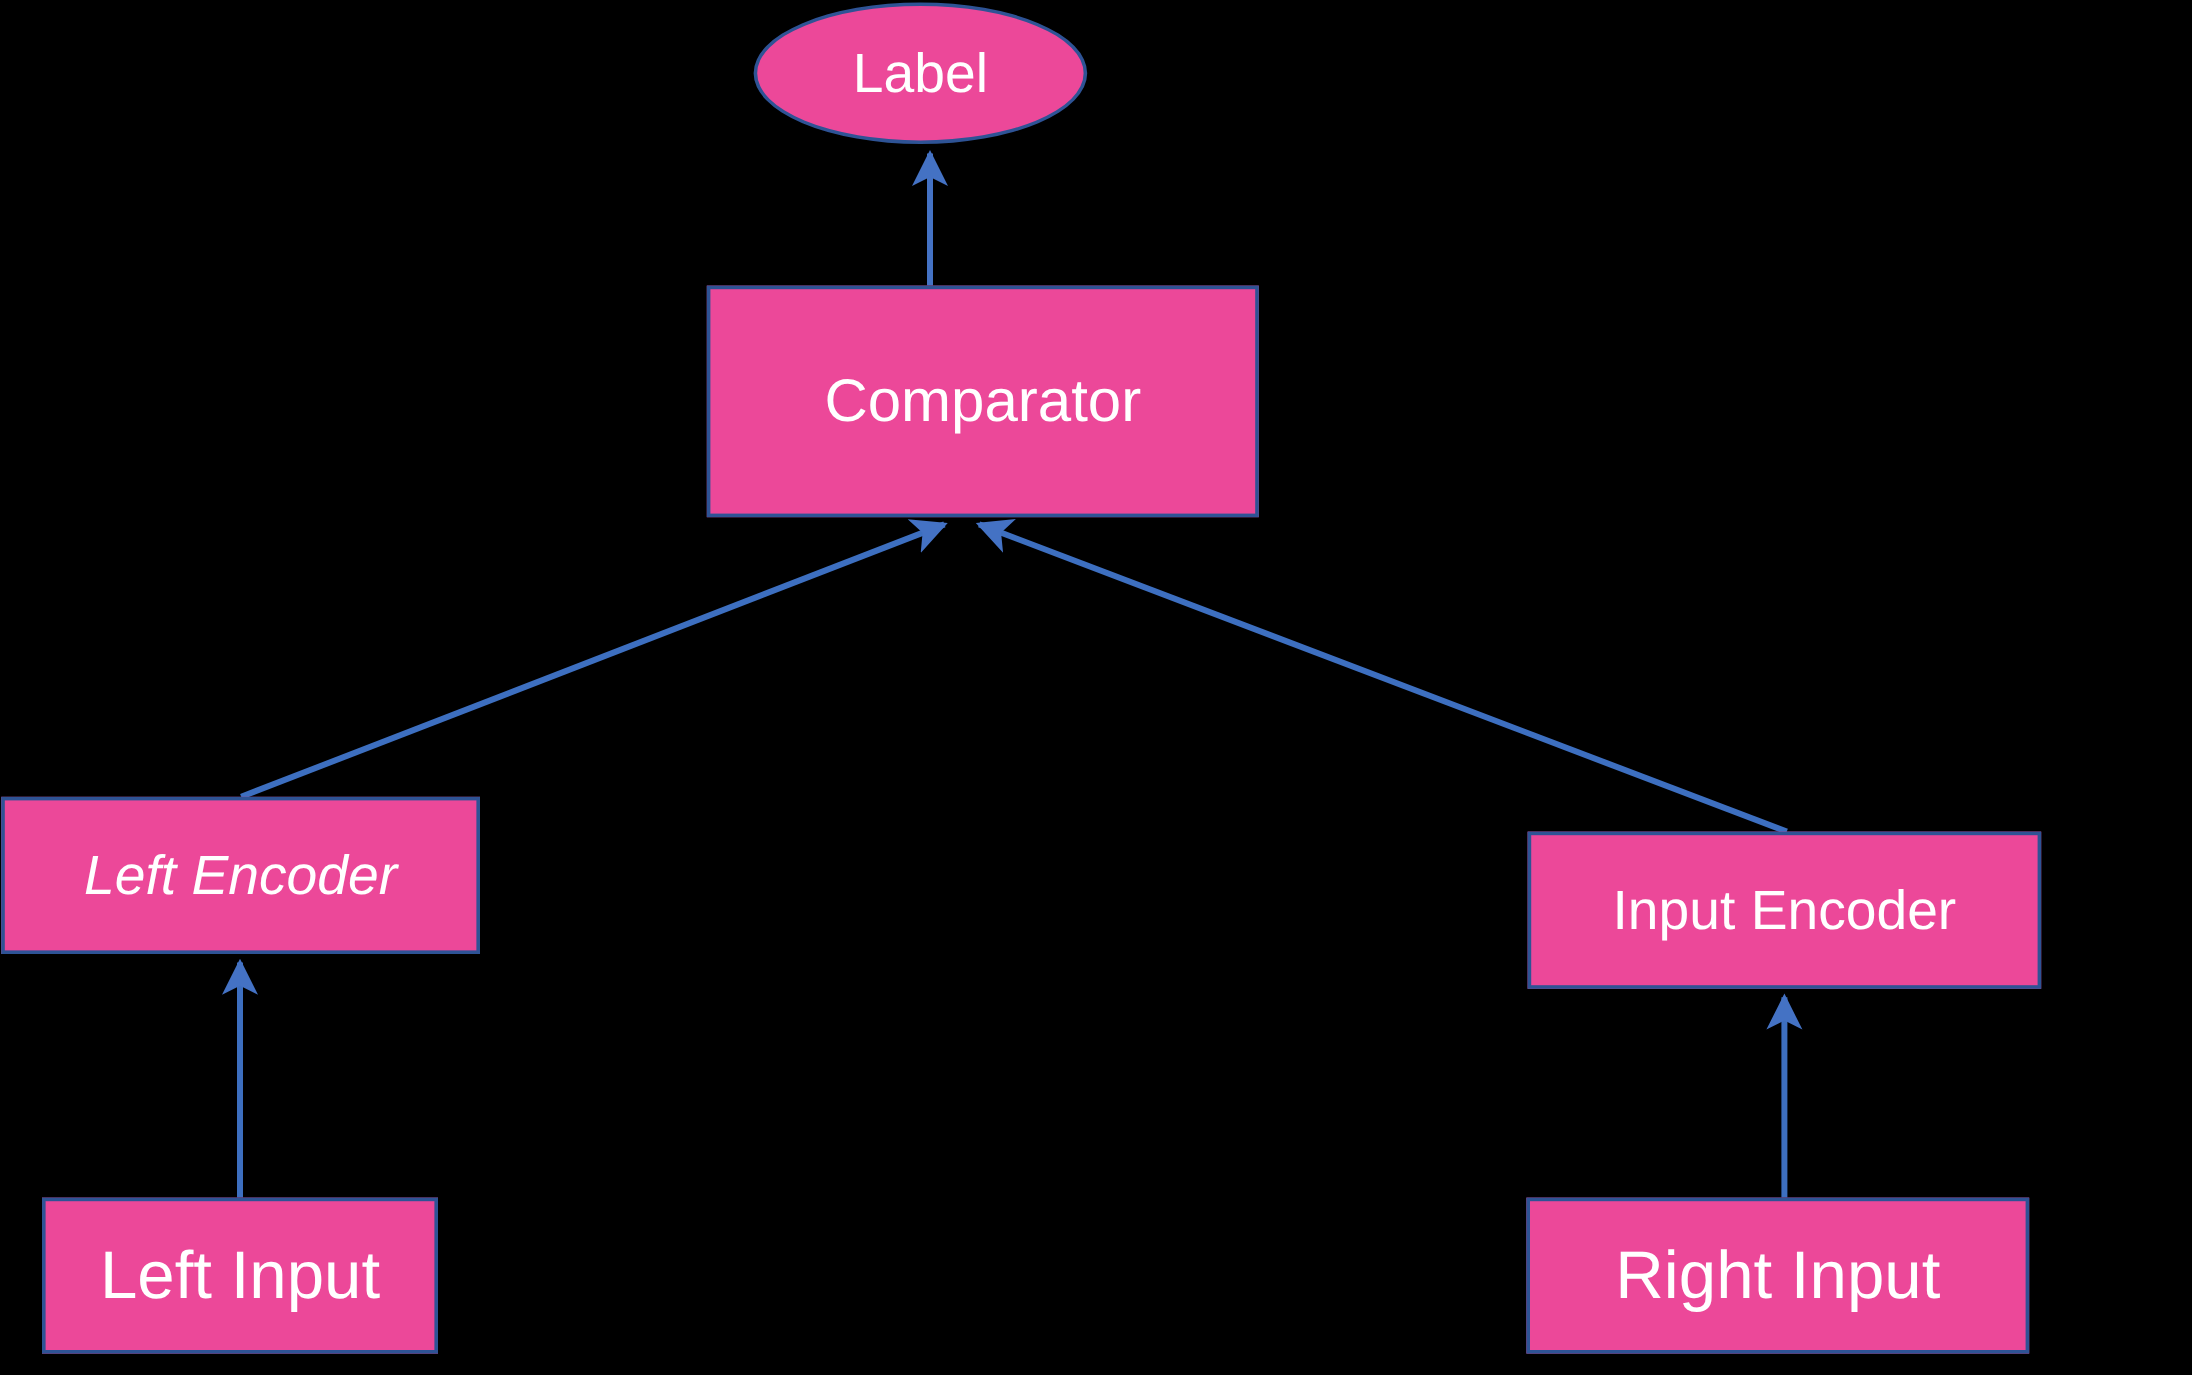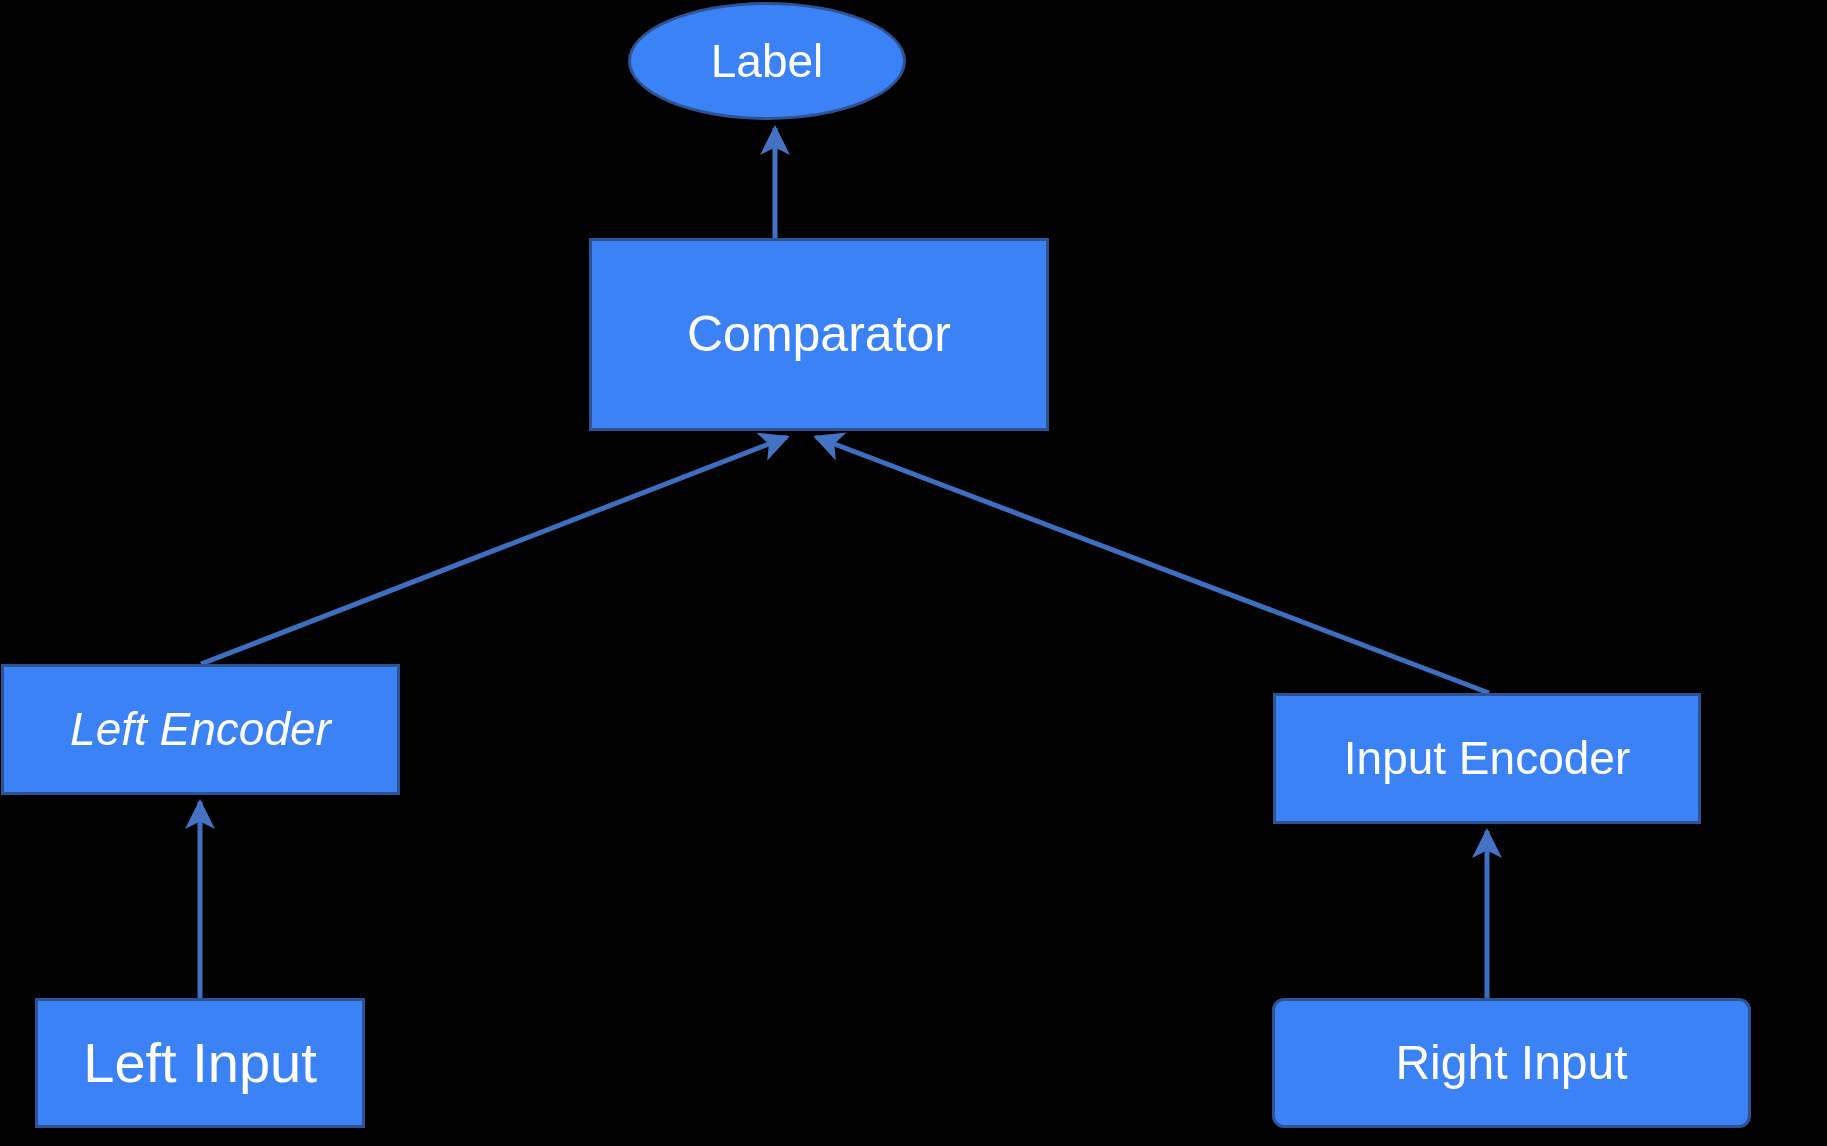--- a/index.html
+++ b/index.html
@@ -25,21 +25,21 @@
     width: 1827px;
     height: 1146px;
     pointer-events: none;
   }
   .node {
     position: absolute;
     box-sizing: border-box;
     display: flex;
     align-items: center;
     justify-content: center;
-    background: #3b82f6;
+    background: #ec4899;
     border: 3px solid #2E5395;
     color: #FFFFFF;
     text-align: center;
     line-height: 1.1;
     z-index: 2;
   }
   .node-label-text {
     display: block;
     white-space: nowrap;
   }
@@ -78,24 +78,23 @@
   #node-left-input {
     left: 35px;
     top: 998px;
     width: 330px;
     height: 130px;
     font-size: 56px;
   }
   #node-right-input {
     left: 1272px;
     top: 998px;
-    width: 479px;
+    width: 419px;
     height: 130px;
-    font-size: 48px;
-    border-radius: 12px;
+    font-size: 56px;
   }
 </style>
 </head>
 <body>
 
 <div id="canvas">
 
   <svg id="edges" viewBox="0 0 1827 1146" width="1827" height="1146" xmlns="http://www.w3.org/2000/svg">
     <defs>
       <marker id="arrowhead" markerWidth="7" markerHeight="7" refX="5.4" refY="3.2" orient="auto" markerUnits="strokeWidth">

